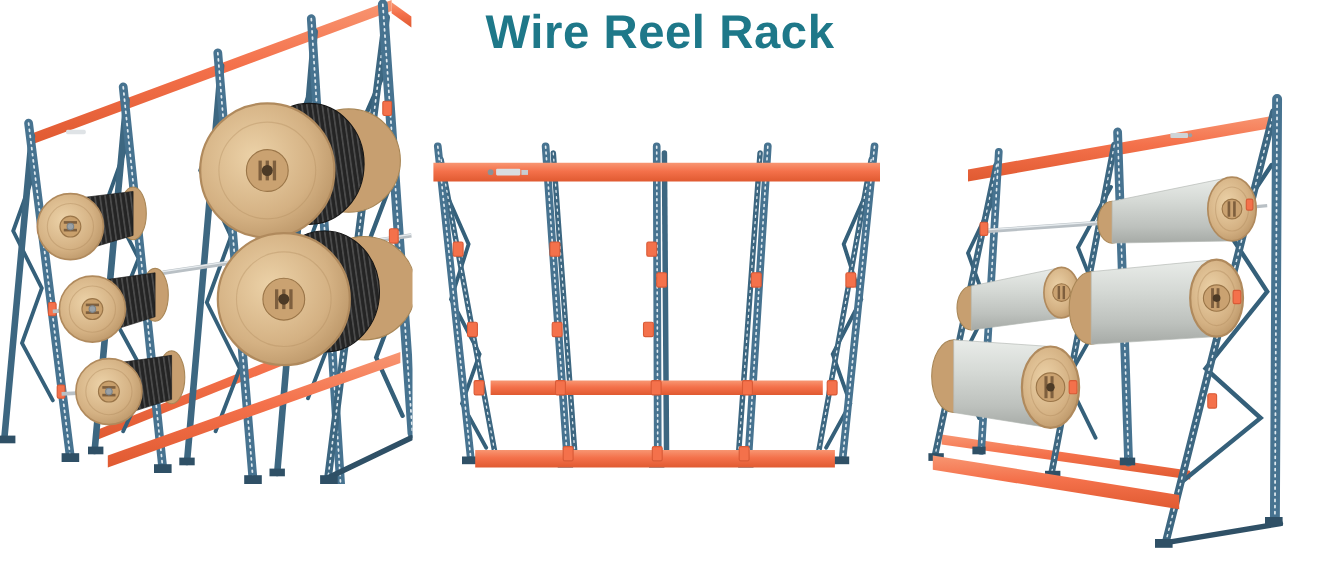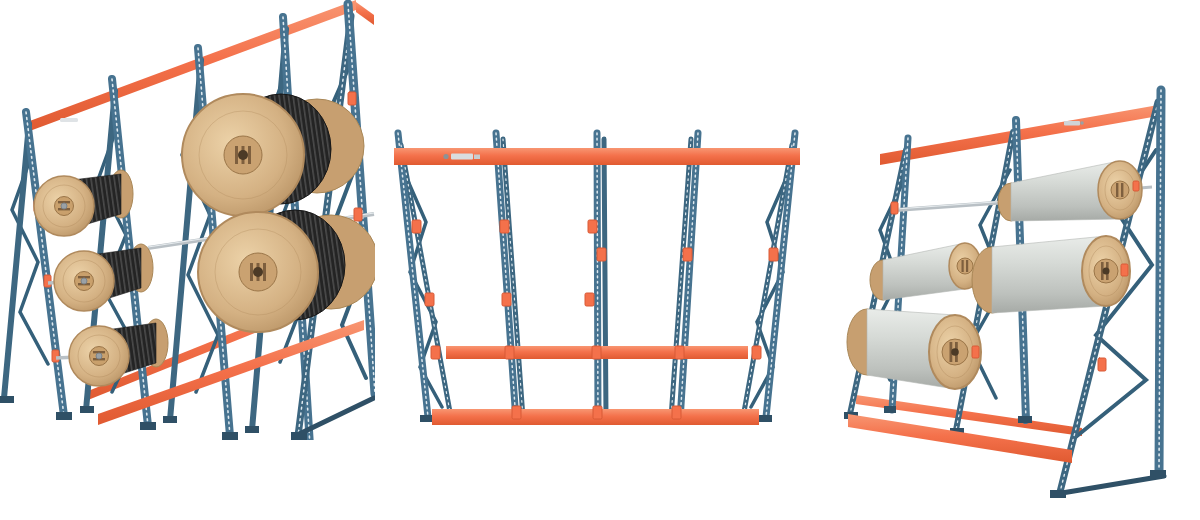--- a/index.html
+++ b/index.html
@@ -11,20 +11,21 @@
   .view-left{left:0;top:80;width:375px;height:440px;}
   .view-front{left:370px;top:112px;width:452px;height:330px;}
   .view-right{left:820px;top:80px;width:380px;height:440px;}
   svg{display:block;}
 </style>
 </head>
 <body>
 
 <div class="canvas">
 
+  <h1 class="page-title">Wire Reel Rack</h1>
 
   <svg class="view view-left" viewBox="0 0 375 440" role="img" aria-label="Wire reel rack seen from the front-left, loaded with three small and two large wooden reels wound with black cable on steel axles">
     <defs>
       <linearGradient id="beamG" x1="0" y1="0" x2="0" y2="1">
         <stop offset="0" stop-color="#f89672"></stop>
           <stop offset="0.45" stop-color="#f4714b"></stop>
           <stop offset="1" stop-color="#e05a31"></stop>
       </linearGradient>
       <radialGradient id="woodG" cx="0.4" cy="0.4" r="0.75">
         <stop offset="0" stop-color="#ecd2a8"></stop>

